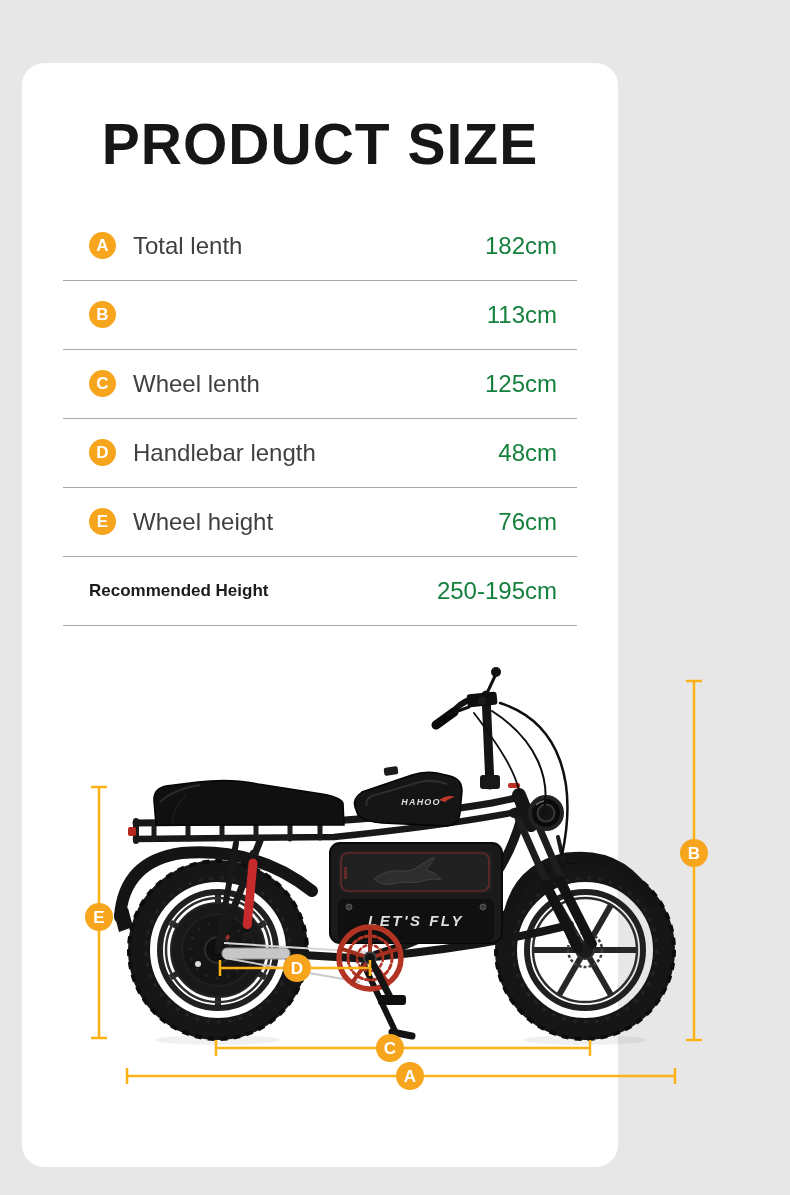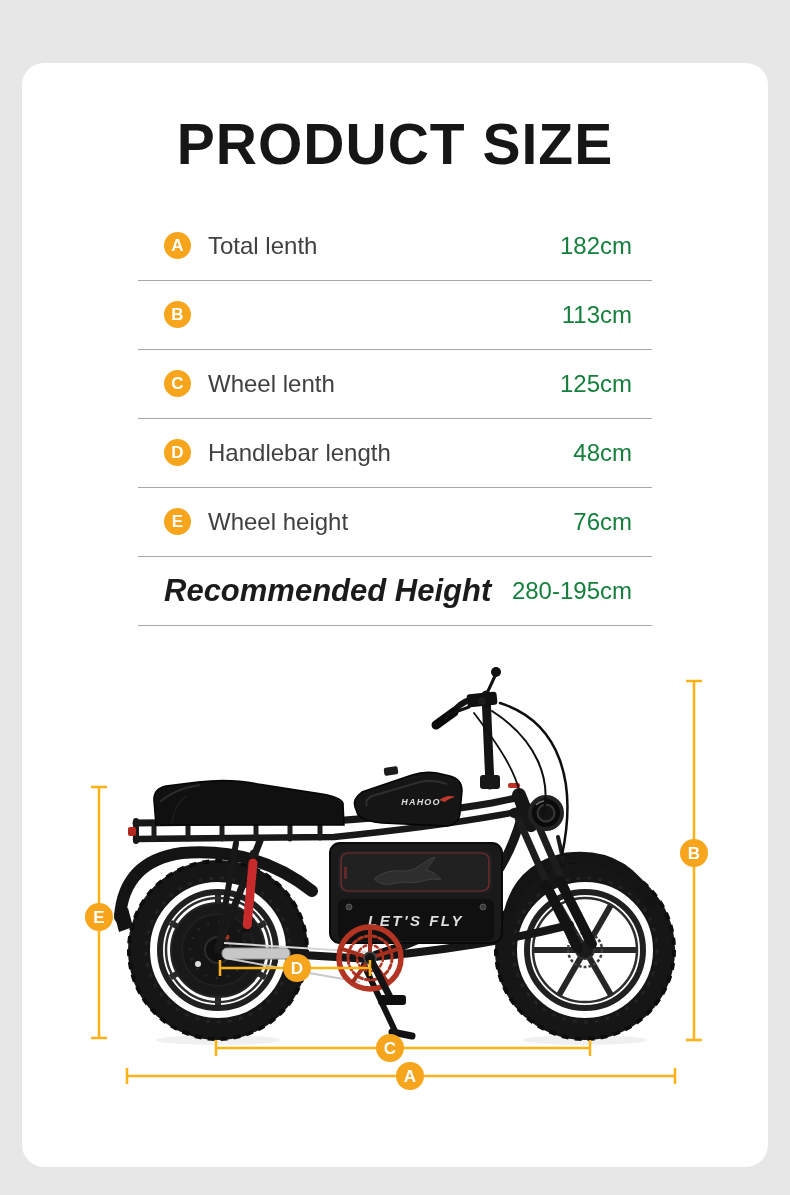--- a/index.html
+++ b/index.html
@@ -1,28 +1,28 @@
 <!DOCTYPE html>
 <html><head>
 <meta charset="utf-8">
 <style>
   html,body{margin:0;padding:0;}
   body{font-family:"Liberation Sans", sans-serif; background:#e7e7e7;}
   .screen{position:relative;width:790px;height:1195px;background:#e7e7e7;overflow:hidden;}
-  .card{position:absolute;left:22px;top:63px;width:746px;height:1104px;background:#ffffff;border-radius:22px;}
+  .card{position:absolute;left:22px;top:63px;width:596px;height:1104px;background:#ffffff;border-radius:22px;}
   .page-title{margin:0;padding-top:50px;text-align:center;font-size:57px;line-height:1.1;
     font-weight:bold;color:#161616;letter-spacing:1px;}
   .spec-table{width:514px;margin:36px auto 0 auto;}
   .spec-row{height:69px;display:flex;align-items:center;border-bottom:1.5px solid #a8a8a8;
     padding:0 20px 0 26px;box-sizing:border-box;}
   .letter-badge{flex:0 0 auto;width:27px;height:27px;border-radius:50%;background:#F6A51C;color:#ffffff;
     font-size:17px;font-weight:bold;display:flex;align-items:center;justify-content:center;}
   .row-label{margin-left:17px;font-size:24px;color:#404040;}
   .row-value{margin-left:auto;font-size:24px;color:#15803d;}
-  .footer-label{font-size:31px;font-weight:bold;color:#1b1b1b;font-style:italic;}
+  .footer-label{font-size:17px;font-weight:bold;color:#1b1b1b;}
   .bike-diagram{position:absolute;left:0;top:592px;width:746px;height:450px;}
 </style>
 </head>
 <body>
 
 <div class="screen">
   <div class="card">
 
     <h1 class="page-title">PRODUCT SIZE</h1>
 
@@ -46,21 +46,21 @@
         <span class="row-label">Handlebar length</span>
         <span class="row-value">48cm</span>
       </div>
       <div class="spec-row">
         <span class="letter-badge">E</span>
         <span class="row-label">Wheel height</span>
         <span class="row-value">76cm</span>
       </div>
       <div class="spec-row">
         <span class="row-label footer-label" style="margin-left:0;">Recommended Height</span>
-        <span class="row-value">280-195cm</span>
+        <span class="row-value">250-195cm</span>
       </div>
     </div>
 
     <svg class="bike-diagram" viewBox="0 0 746 450" xmlns="http://www.w3.org/2000/svg">
 
       <g>
         <ellipse cx="196" cy="385" rx="62" ry="5" fill="#000000" opacity="0.06"></ellipse>
         <ellipse cx="563" cy="385" rx="62" ry="5" fill="#000000" opacity="0.06"></ellipse>
       </g>
 

